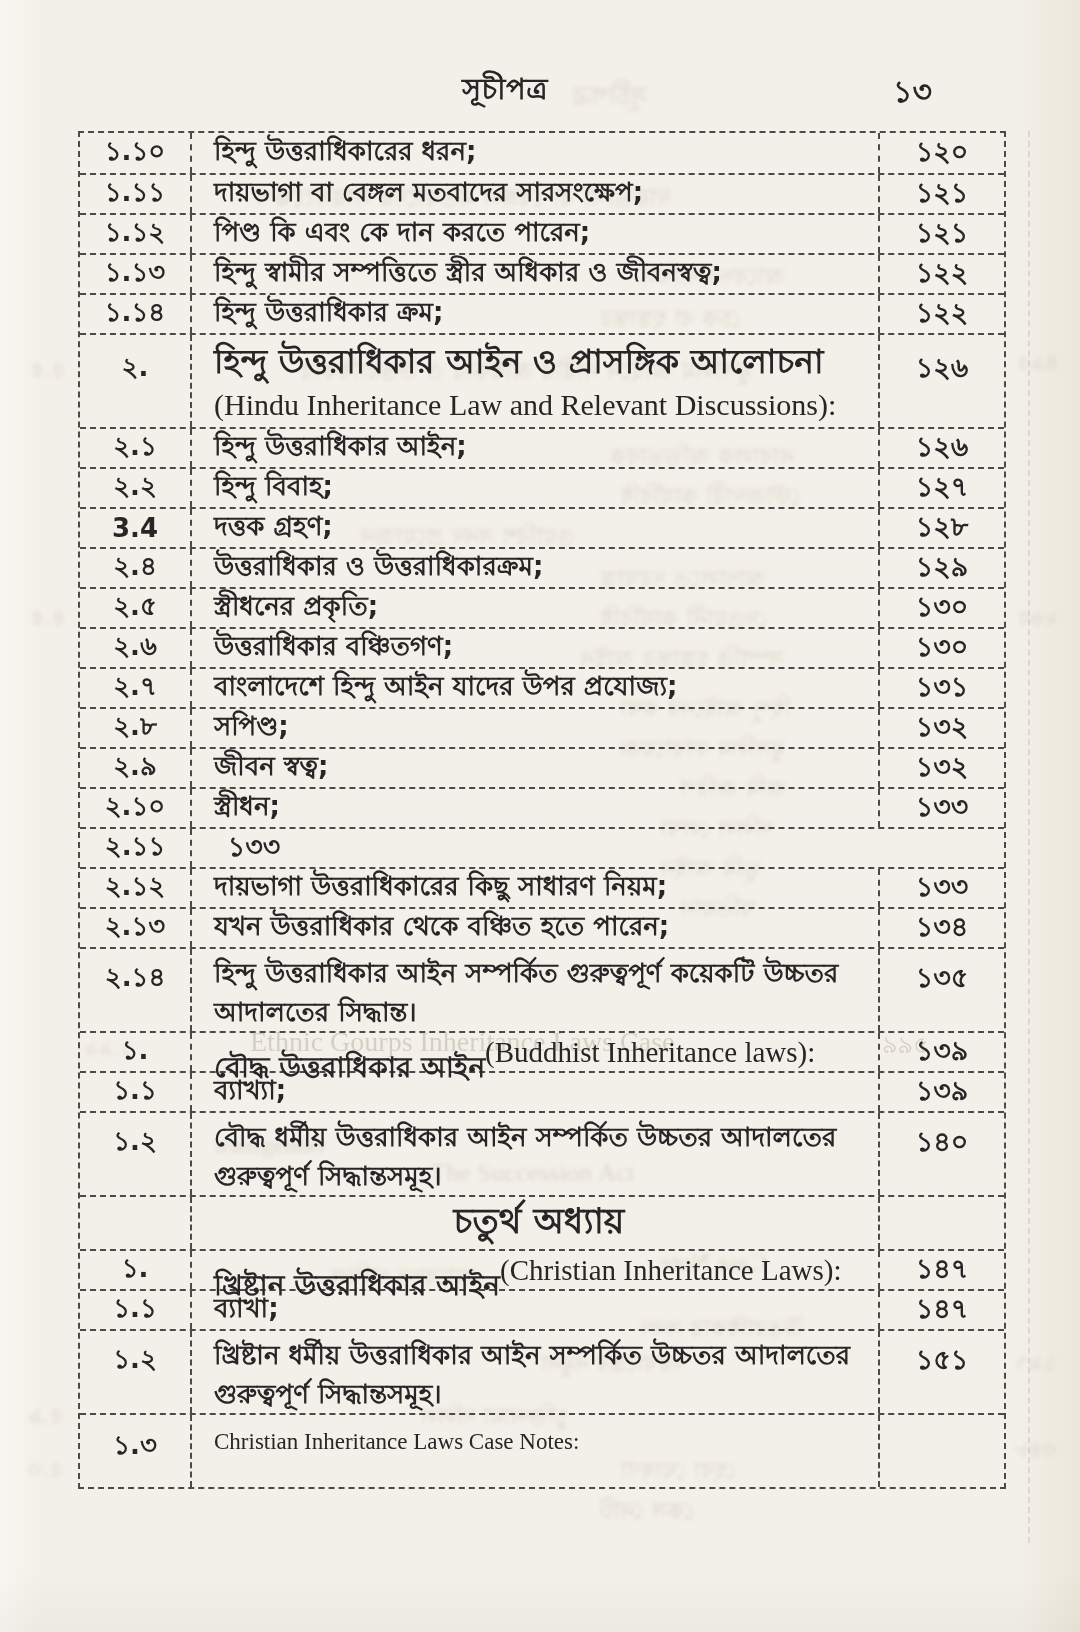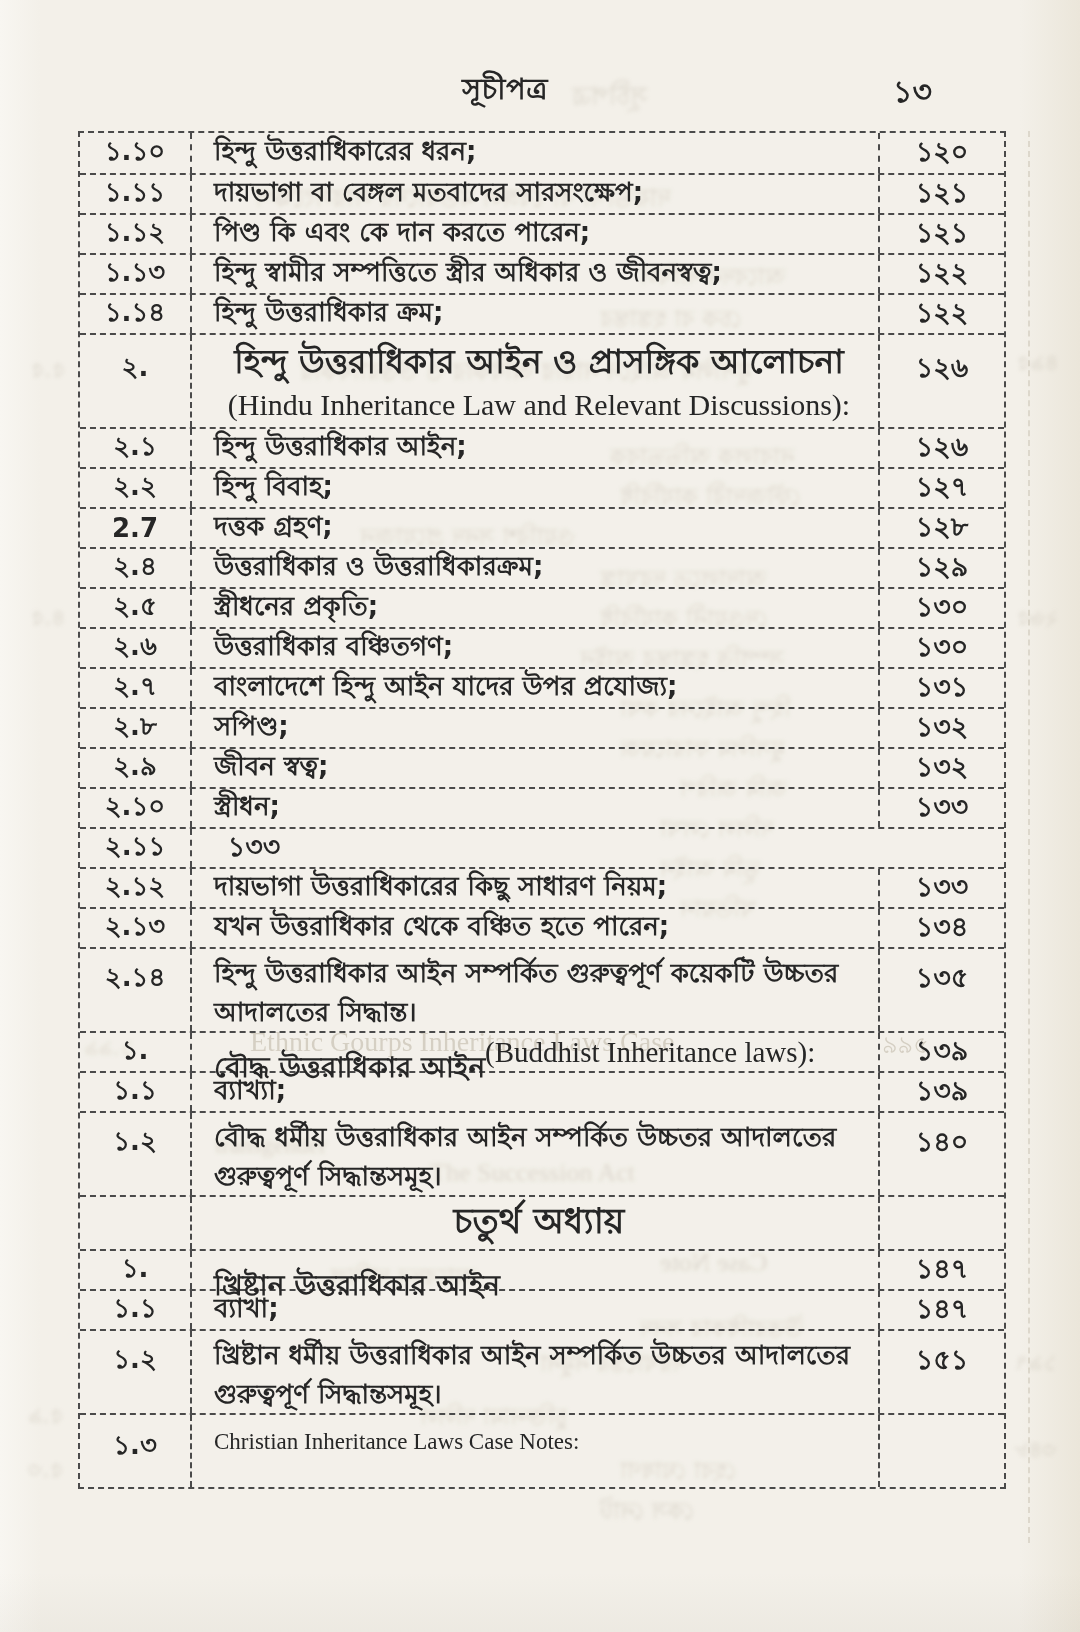--- a/index.html
+++ b/index.html
@@ -64,21 +64,21 @@
   .row.item .c-no,.row.item .c-page{align-items:center;}
   .row.item .c-title{display:flex;align-items:center;font-size:26px;font-weight:600;}
   .row.item2{height:84px;}
   .row.item2 .c-no,.row.item2 .c-page{align-items:flex-start;padding-top:8px;}
   .row.item2 .c-title{font-size:26px;font-weight:600;line-height:39px;padding-top:5px;}
   .row.last{height:74px;}
   .row.last .c-no,.row.last .c-page{align-items:flex-start;padding-top:10px;}
   .row.last .c-title{font-size:26px;font-weight:600;padding-top:10px;}
   .row.section{height:94px;}
   .row.section .c-no,.row.section .c-page{align-items:flex-start;padding-top:12px;}
-  .row.section .c-title{display:flex;flex-direction:column;align-items:center;justify-content:flex-start;padding-top:6px;}
+  .row.section .c-title{display:flex;flex-direction:column;align-items:flex-start;justify-content:flex-start;padding-top:6px;}
   .row.section .bn{font-size:33px;font-weight:700;line-height:42px;}
   .row.section .en{font-family:"Liberation Serif",serif;font-size:30px;font-weight:400;line-height:40px;margin-top:2px;}
   .row.chapter{height:54px;}
   .row.chapter .c-title{display:flex;align-items:center;justify-content:center;
       font-size:35px;font-weight:700;}
   .en-inline{font-family:"Liberation Serif",serif;font-size:29px;font-weight:400;}
   .bn-bold{font-weight:700;font-size:28px;margin-top:35px;}
   .en-only{font-family:"Liberation Serif",serif;font-size:23px;font-weight:400;}
 </style>
 </head>
@@ -168,21 +168,21 @@
         <div class="c c-no">২.১</div>
         <div class="c c-title">হিন্দু উত্তরাধিকার আইন;</div>
         <div class="c c-page">১২৬</div>
       </div>
       <div class="row item">
         <div class="c c-no">২.২</div>
         <div class="c c-title">হিন্দু বিবাহ;</div>
         <div class="c c-page">১২৭</div>
       </div>
       <div class="row item">
-        <div class="c c-no">2.7</div>
+        <div class="c c-no">3.4</div>
         <div class="c c-title">দত্তক গ্রহণ;</div>
         <div class="c c-page">১২৮</div>
       </div>
       <div class="row item">
         <div class="c c-no">২.৪</div>
         <div class="c c-title">উত্তরাধিকার ও উত্তরাধিকারক্রম;</div>
         <div class="c c-page">১২৯</div>
       </div>
       <div class="row item">
         <div class="c c-no">২.৫</div>
@@ -253,20 +253,21 @@
       </div>
       <div class="row chapter">
         <div class="c c-no"></div>
         <div class="c c-title">চতুর্থ অধ্যায়</div>
         <div class="c c-page"></div>
       </div>
       <div class="row item">
         <div class="c c-no">১.</div>
         <div class="c c-title">
           <span class="bn-bold">খ্রিষ্টান উত্তরাধিকার আইন </span>
+          <span class="en-inline">(Christian Inheritance Laws):</span>
         </div>
         <div class="c c-page">১৪৭</div>
       </div>
       <div class="row item">
         <div class="c c-no">১.১</div>
         <div class="c c-title">ব্যাখা;</div>
         <div class="c c-page">১৪৭</div>
       </div>
       <div class="row item2">
         <div class="c c-no">১.২</div>

